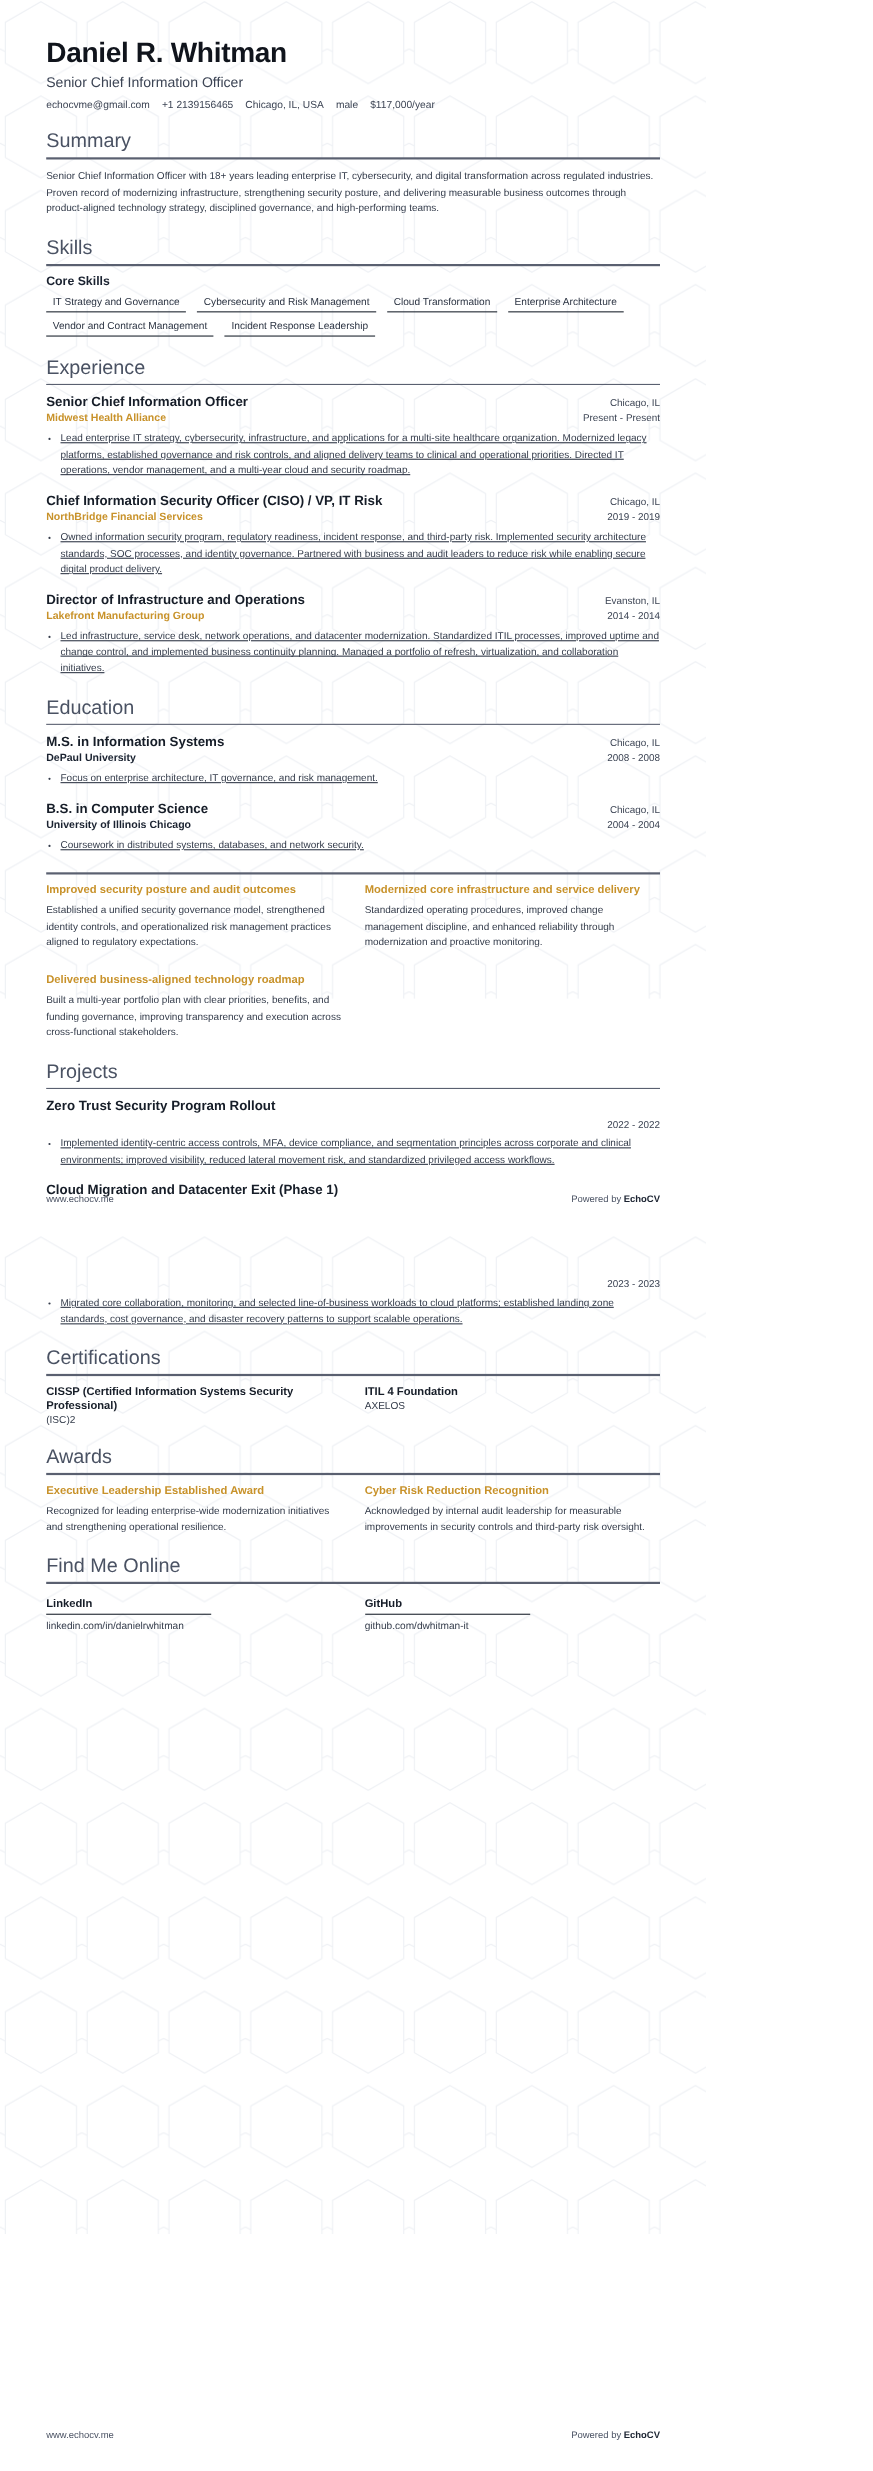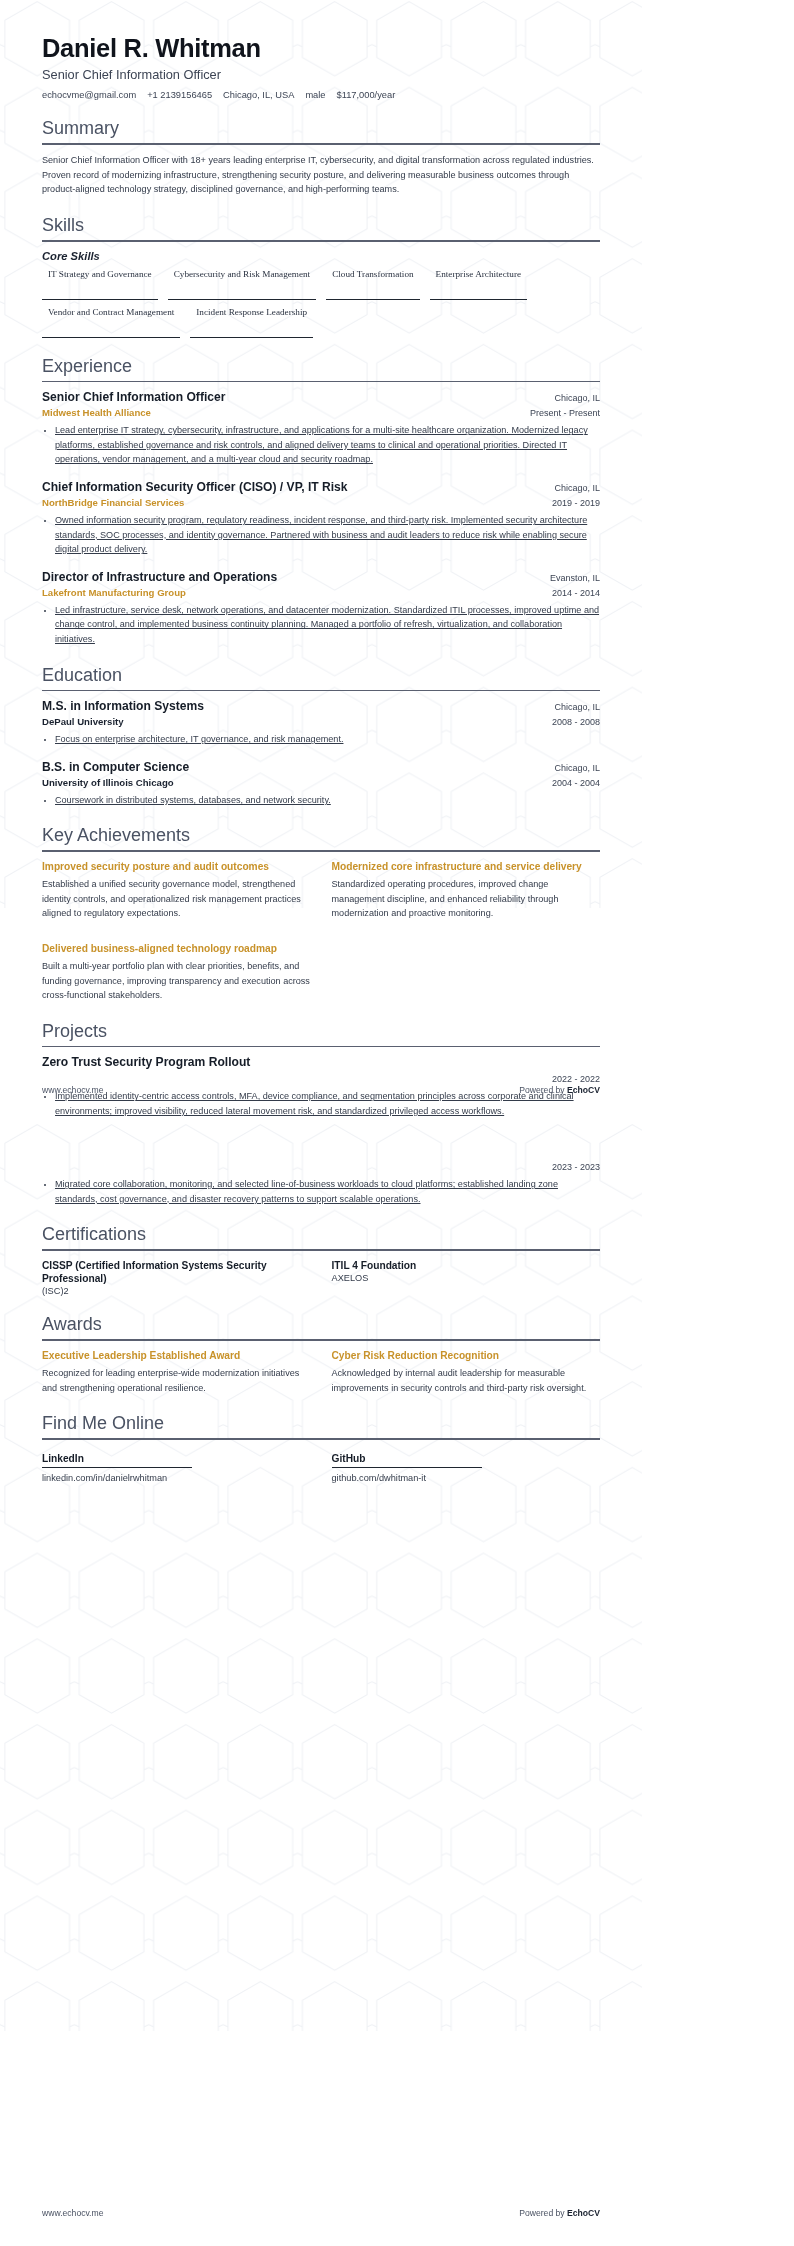--- a/index.html
+++ b/index.html
@@ -74,31 +74,29 @@
     color: #333b4a;
     text-align: left;
   }
 
   
   .skill-group-title {
     font-size: 11.2px;
     font-weight: 700;
     color: #1a2230;
     margin-bottom: 7px;
-    font-style: italic;
   }
   .skill-rows { display: flex; flex-direction: column; gap: 7px; }
   .skill-row { display: flex; gap: 10px; flex-wrap: wrap; }
   .skill {
     font-size: 9.2px;
     color: #2b3342;
-    padding: 0 6px 20px 6px;
+    padding: 0 6px 4px 6px;
     border-bottom: 1.3px solid #1f2630;
     white-space: nowrap;
-    font-family: Liberation Serif, serif;
   }
 
   
   .entry { margin-bottom: 13px; }
   .entry:last-child { margin-bottom: 2px; }
   .entry-head {
     display: flex;
     justify-content: space-between;
     align-items: baseline;
     gap: 12px;
@@ -358,21 +356,20 @@
           </div>
           <ul class="bullets">
             <li>Coursework in distributed systems, databases, and network security.</li>
           </ul>
         </div>
 
       </div>
     </div>
 
     <div class="section">
-      <div class="section-title">Key Achievements</div>
       <div class="rule"></div>
       <div class="section-body">
         <div class="grid2">
           <div>
             <div class="ach-title">Improved security posture and audit outcomes</div>
             <div class="ach-desc">Established a unified security governance model, strengthened identity controls, and operationalized risk management practices aligned to regulatory expectations.</div>
           </div>
           <div>
             <div class="ach-title">Modernized core infrastructure and service delivery</div>
             <div class="ach-desc">Standardized operating procedures, improved change management discipline, and enhanced reliability through modernization and proactive monitoring.</div>

